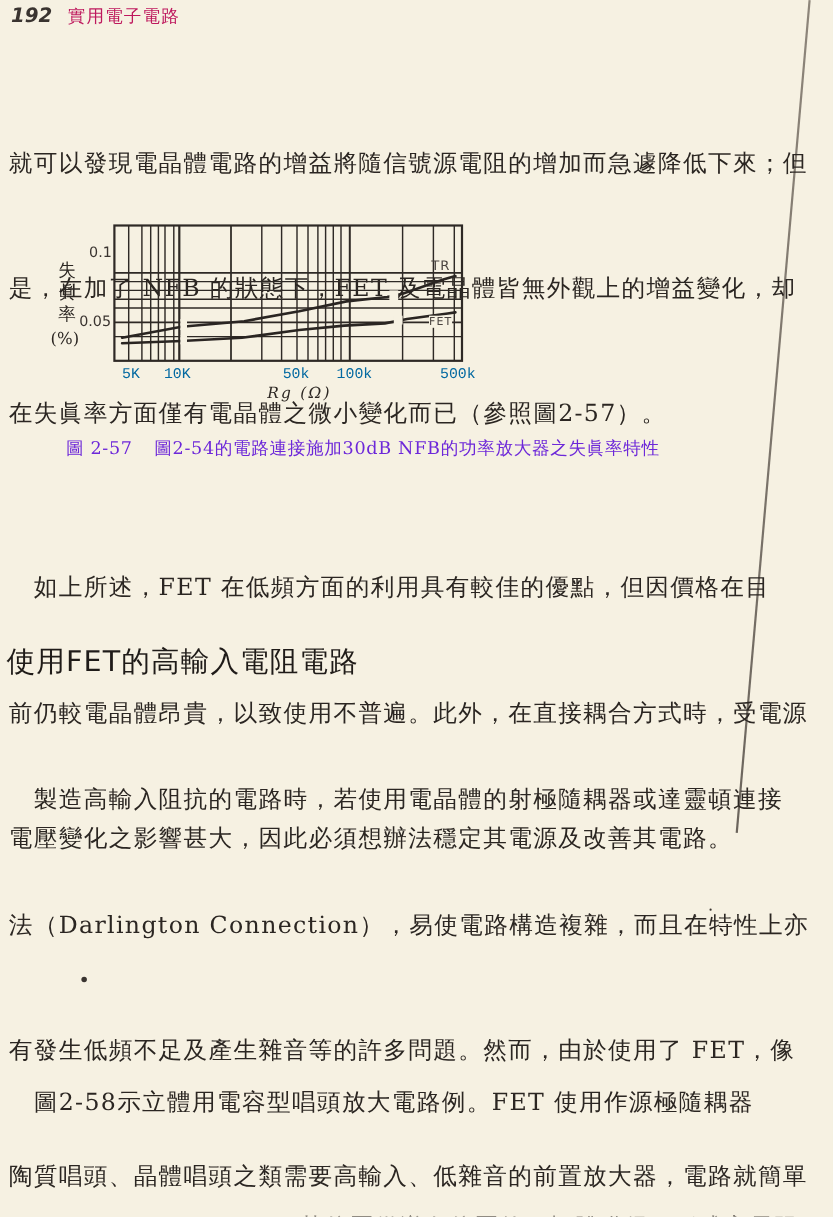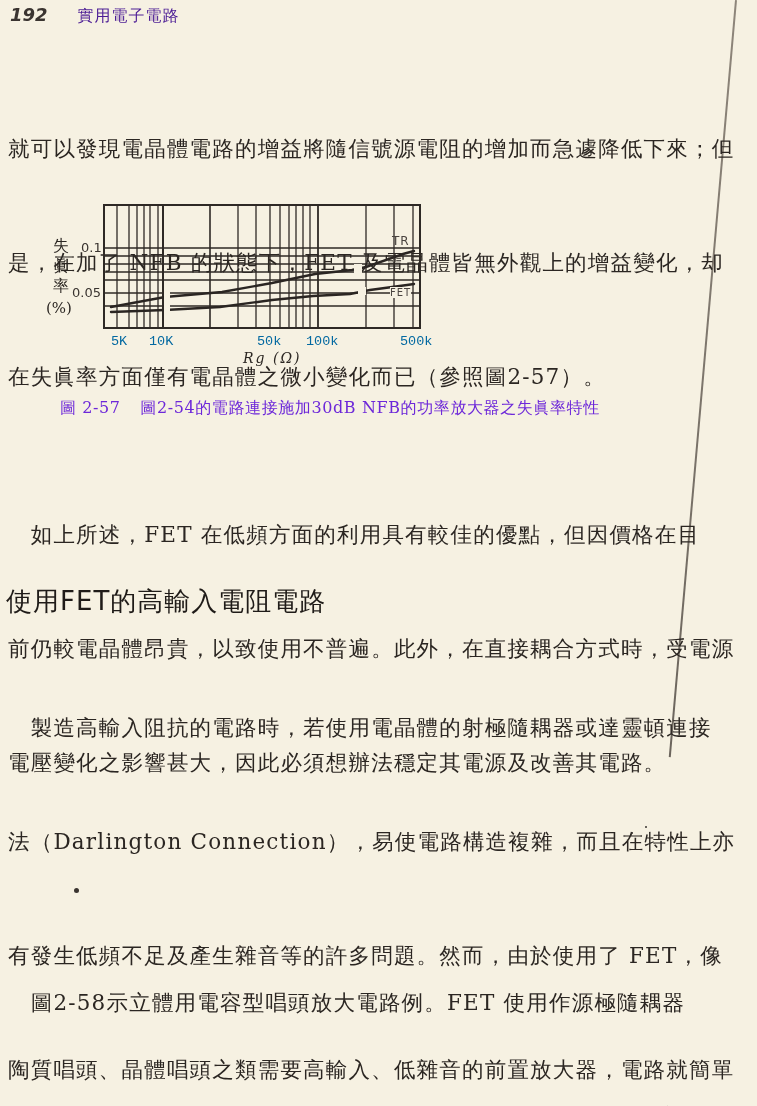--- a/index.html
+++ b/index.html
@@ -11,27 +11,27 @@
     position:relative;
   }
   .page-edge {
     position:absolute; left:735px; top:0; width:2px; height:760px;
     background:linear-gradient(#6b6258,#3d3630);
     transform:rotate(5deg); transform-origin:top left;
     opacity:0.75;
   }
   .header {
     position:absolute; left:10px; top:4px; height:30px;
-    display:flex; align-items:baseline; gap:30px;
+    display:flex; align-items:baseline; gap:14px;
   }
   .page-number {
     font-family:"DejaVu Sans", sans-serif; font-weight:bold; font-style:italic;
     font-size:18px; color:#3a3430;
   }
-  .running-title { font-size:16px; color:#4c1d95; letter-spacing:1px; }
+  .running-title { font-size:16px; color:#be185d; letter-spacing:1px; }
   .para {
     position:absolute; left:8px; width:740px;
     font-size:21.5px; line-height:38px; letter-spacing:1.2px;
     margin:0; white-space:pre-wrap;
     text-align:justify;
   }
   .para .line { display:block; white-space:nowrap; }
   .figure {
     position:absolute; left:45px; top:200px; width:400px; height:172px;
   }
@@ -114,21 +114,21 @@
       <rect x="309" y="64" width="8" height="9"></rect>
       <rect x="119" y="105" width="6" height="8"></rect>
       <rect x="313" y="87" width="8" height="8"></rect>
     </g>
   </svg>
 
   <div class="ylabel">
     <span>失<br>眞<br>率</span>
     <span class="unit">(%)</span>
   </div>
-  <span class="ytick" style="left:36px; top:40px;">0.1</span>
+  <span class="ytick" style="left:36px; top:23px;">0.1</span>
   <span class="ytick" style="left:27px; top:85px;">0.05</span>
   <span class="xtick" style="left:66px;">5K</span>
   <span class="xtick" style="left:104px;">10K</span>
   <span class="xtick" style="left:212px;">50k</span>
   <span class="xtick" style="left:261px;">100k</span>
   <span class="xtick" style="left:355px;">500k</span>
   <span class="xlabel">Rg (Ω)</span>
   <span class="series-label" style="left:347px; top:34px;">TR</span>
   <span class="series-label" style="left:345px; top:87px; background:#f6f1e2; font-size:10px;">FET</span>
 </div>

